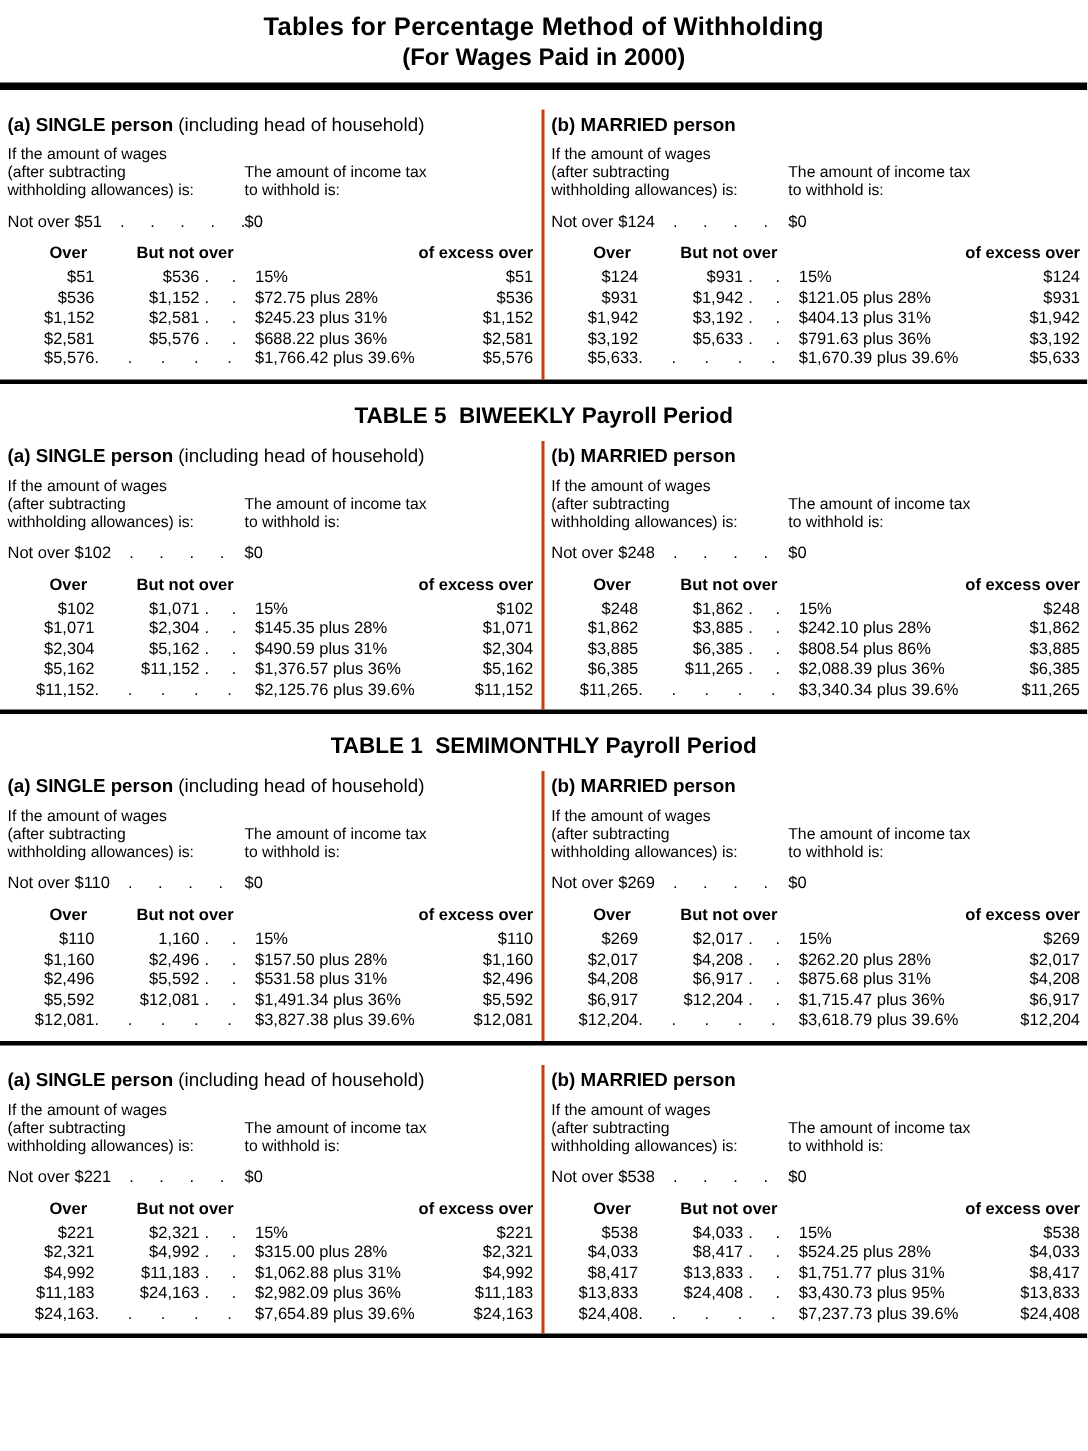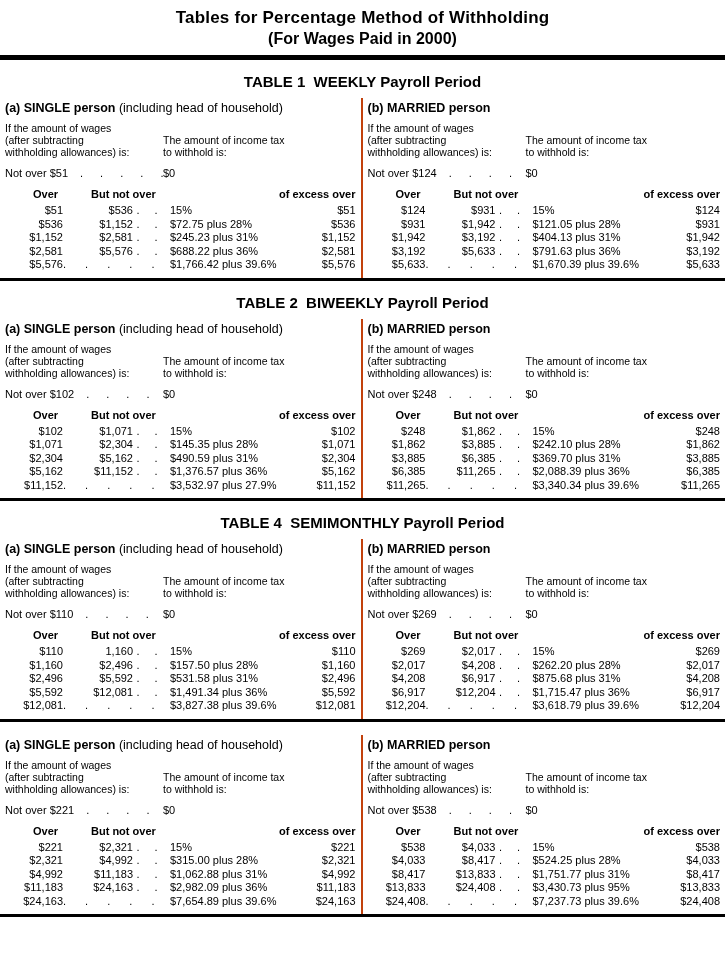--- a/index.html
+++ b/index.html
@@ -64,21 +64,20 @@
 <body>
 
 <div class="page">
   <header>
     <h1 class="doc-title">Tables for Percentage Method of Withholding</h1>
     <div class="doc-subtitle">(For Wages Paid in 2000)</div>
   </header>
   <div class="rule-thick"></div>
   <main id="tables">
   <section class="table-block">
-    <h2 class="table-title">TABLE 1  WEEKLY Payroll Period</h2>
     <div class="table-body">
   <div class="half single">
     <div class="half-heading"><span class="hb heading-bold">(a) SINGLE person</span><span class="heading-note"> (including head of household)</span></div>
     <div class="label-block">
       <div class="label-left">
         <div>If the amount of wages</div>
         <div>(after subtracting</div>
         <div>withholding allowances) is:</div>
       </div>
       <div class="label-right">
@@ -207,21 +206,21 @@
     <span class="c-dots dots-final" style="grid-column: 2 / 4;">. . . . . .</span>
     <span class="c-tax">$1,670.39 plus 39.6%</span>
     <span class="c-excess">$5,633</span>
   </div>
 </div>
   </div>
 </div>
   </section>
 
   <section class="table-block">
-    <h2 class="table-title">TABLE 2  BIWEEKLY Payroll Period</h2>
+    <h2 class="table-title">TABLE 5  BIWEEKLY Payroll Period</h2>
     <div class="table-body">
   <div class="half single">
     <div class="half-heading"><span class="hb heading-bold">(a) SINGLE person</span><span class="heading-note"> (including head of household)</span></div>
     <div class="label-block">
       <div class="label-left">
         <div>If the amount of wages</div>
         <div>(after subtracting</div>
         <div>withholding allowances) is:</div>
       </div>
       <div class="label-right">
@@ -272,21 +271,21 @@
     <span class="c-bno">$11,152</span>
     <span class="c-dots">. .</span>
     <span class="c-tax">$1,376.57 plus 36%</span>
     <span class="c-excess">$5,162</span>
   </div>
 
   <div class="data-row">
     <span class="c-over">$11,152</span>
 
     <span class="c-dots dots-final" style="grid-column: 2 / 4;">. . . . . .</span>
-    <span class="c-tax">$3,532.97 plus 27.9%</span>
+    <span class="c-tax">$2,125.76 plus 39.6%</span>
     <span class="c-excess">$11,152</span>
   </div>
 </div>
   </div>
 
   <div class="half married">
     <div class="half-heading"><span class="hb heading-bold">(b) MARRIED person</span><span class="heading-note"></span></div>
     <div class="label-block">
       <div class="label-left">
         <div>If the amount of wages</div>
@@ -325,21 +324,21 @@
     <span class="c-bno">$3,885</span>
     <span class="c-dots">. .</span>
     <span class="c-tax">$242.10 plus 28%</span>
     <span class="c-excess">$1,862</span>
   </div>
 
   <div class="data-row">
     <span class="c-over">$3,885</span>
     <span class="c-bno">$6,385</span>
     <span class="c-dots">. .</span>
-    <span class="c-tax">$369.70 plus 31%</span>
+    <span class="c-tax">$808.54 plus 86%</span>
     <span class="c-excess">$3,885</span>
   </div>
 
   <div class="data-row">
     <span class="c-over">$6,385</span>
     <span class="c-bno">$11,265</span>
     <span class="c-dots">. .</span>
     <span class="c-tax">$2,088.39 plus 36%</span>
     <span class="c-excess">$6,385</span>
   </div>
@@ -350,21 +349,21 @@
     <span class="c-dots dots-final" style="grid-column: 2 / 4;">. . . . . .</span>
     <span class="c-tax">$3,340.34 plus 39.6%</span>
     <span class="c-excess">$11,265</span>
   </div>
 </div>
   </div>
 </div>
   </section>
 
   <section class="table-block">
-    <h2 class="table-title">TABLE 4  SEMIMONTHLY Payroll Period</h2>
+    <h2 class="table-title">TABLE 1  SEMIMONTHLY Payroll Period</h2>
     <div class="table-body">
   <div class="half single">
     <div class="half-heading"><span class="hb heading-bold">(a) SINGLE person</span><span class="heading-note"> (including head of household)</span></div>
     <div class="label-block">
       <div class="label-left">
         <div>If the amount of wages</div>
         <div>(after subtracting</div>
         <div>withholding allowances) is:</div>
       </div>
       <div class="label-right">

